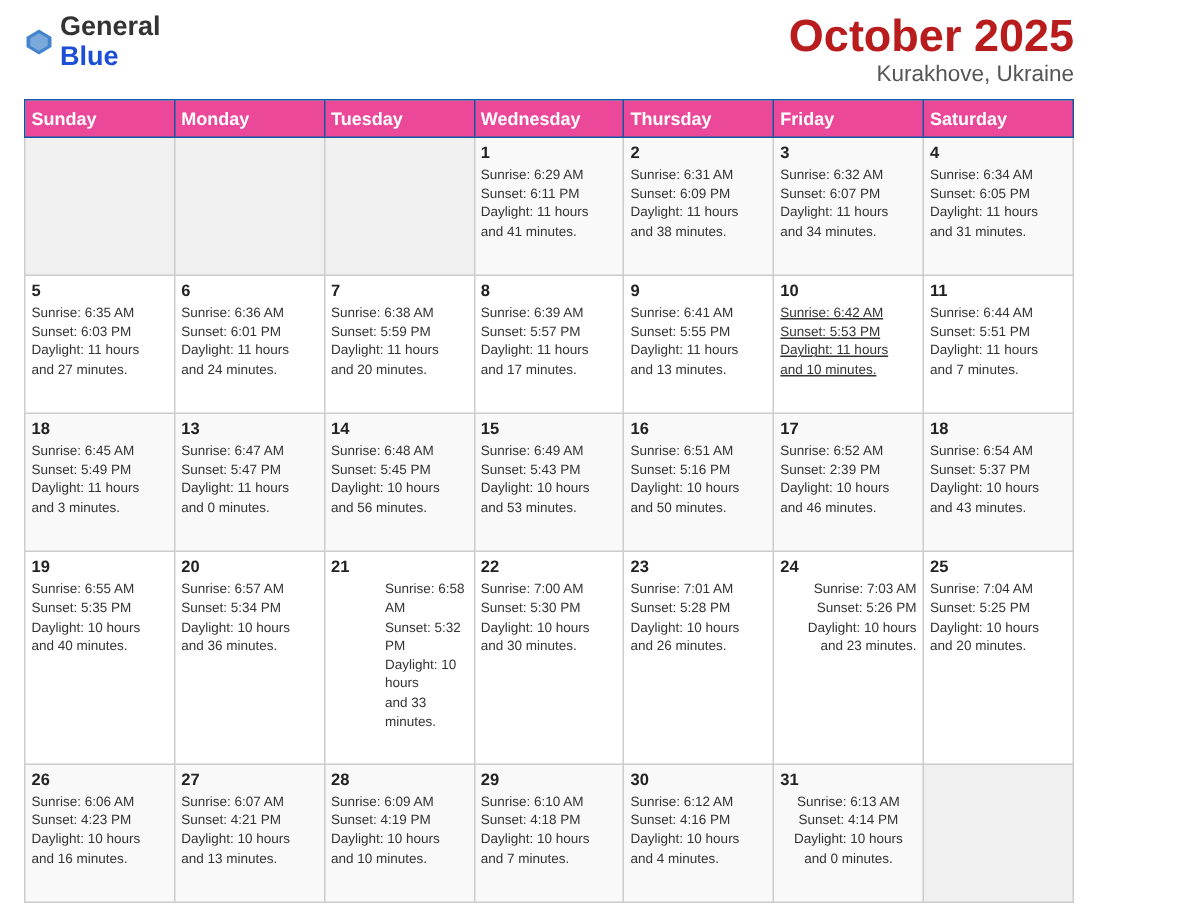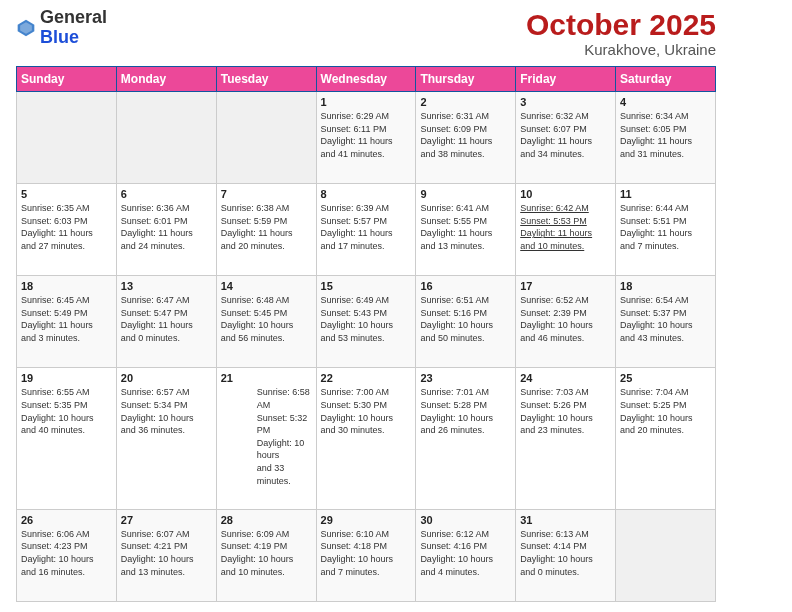--- a/index.html
+++ b/index.html
@@ -294,21 +294,21 @@
           </td>
           <td>
             <div class="day-number">23</div>
             <div class="day-info" style="white-space: pre-line;">Sunrise: 7:01 AM
 Sunset: 5:28 PM
 Daylight: 10 hours
 and 26 minutes.</div>
           </td>
           <td>
             <div class="day-number">24</div>
-            <div class="day-info" style="white-space: pre-line;">Sunrise: 7:03 AM
+            <div class="day-info" style="white-space: pre-line; text-align: right;">Sunrise: 7:03 AM
 Sunset: 5:26 PM
 Daylight: 10 hours
 and 23 minutes.</div>
           </td>
           <td>
             <div class="day-number">25</div>
             <div class="day-info" style="white-space: pre-line;">Sunrise: 7:04 AM
 Sunset: 5:25 PM
 Daylight: 10 hours
 and 20 minutes.</div>
@@ -345,21 +345,21 @@
           </td>
           <td>
             <div class="day-number">30</div>
             <div class="day-info" style="white-space: pre-line;">Sunrise: 6:12 AM
 Sunset: 4:16 PM
 Daylight: 10 hours
 and 4 minutes.</div>
           </td>
           <td>
             <div class="day-number">31</div>
-            <div class="day-info" style="white-space: pre-line;">Sunrise: 6:13 AM
+            <div class="day-info" style="white-space: pre-line; text-align: center;">Sunrise: 6:13 AM
 Sunset: 4:14 PM
 Daylight: 10 hours
 and 0 minutes.</div>
           </td>
           <td class="empty-cell"></td>
         </tr>
       </tbody>
   </table>
 </div>
 

